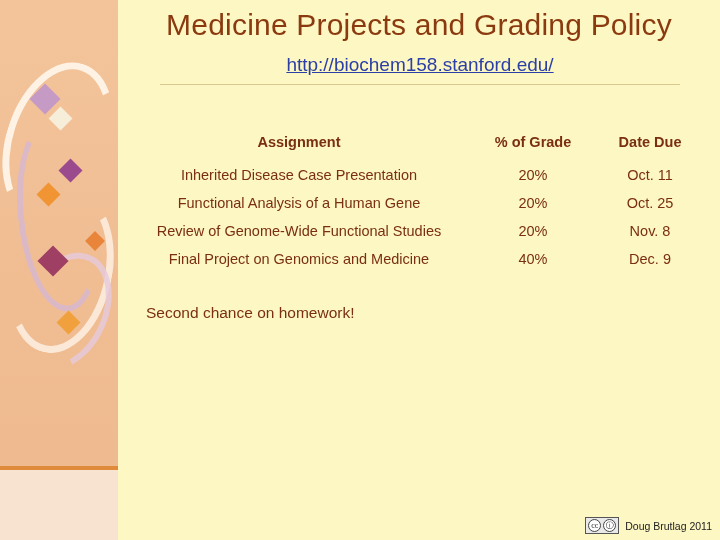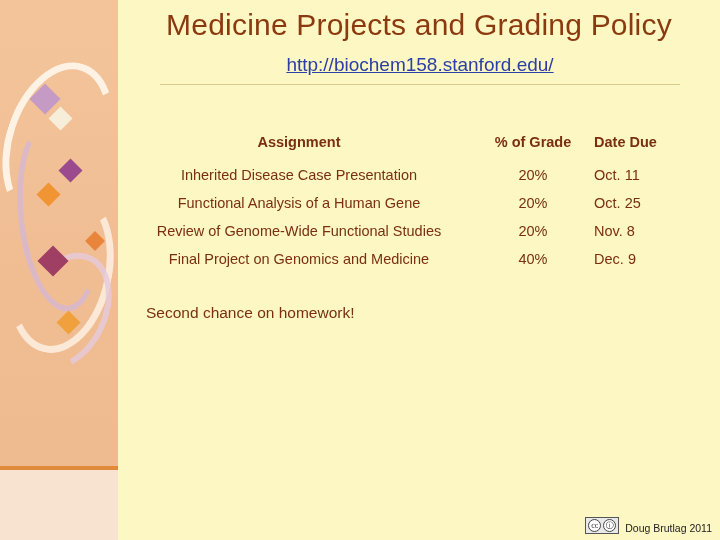--- a/index.html
+++ b/index.html
@@ -154,36 +154,36 @@
     padding: 0 0 11px 0;
     color: #7a2f12;
   }
   td {
     padding: 6px 0;
     color: #7a2f12;
   }
   .col-assign { text-align: center; width: 340px; }
   .col-assign-h { text-align: center; width: 340px; margin-top: 8px; }
   .col-grade { text-align: center; width: 120px; }
-  .col-date  { text-align: left; width: 110px; }
+  .col-date  { text-align: center; width: 110px; }
   
   #note {
     position: absolute;
     left: 146px;
     top: 304px;
     color: #7a2f12;
     font-size: 15.5px;
   }
   
   #footer {
     position: absolute;
     right: 8px;
     bottom: 6px;
     display: flex;
-    align-items: flex-end;
+    align-items: center;
     gap: 6px;
   }
   #cc-badge {
     display: flex;
     align-items: center;
     border: 1px solid #555;
     background: #e9e9e9;
     height: 15px;
     padding: 0 2px;
     gap: 2px;

